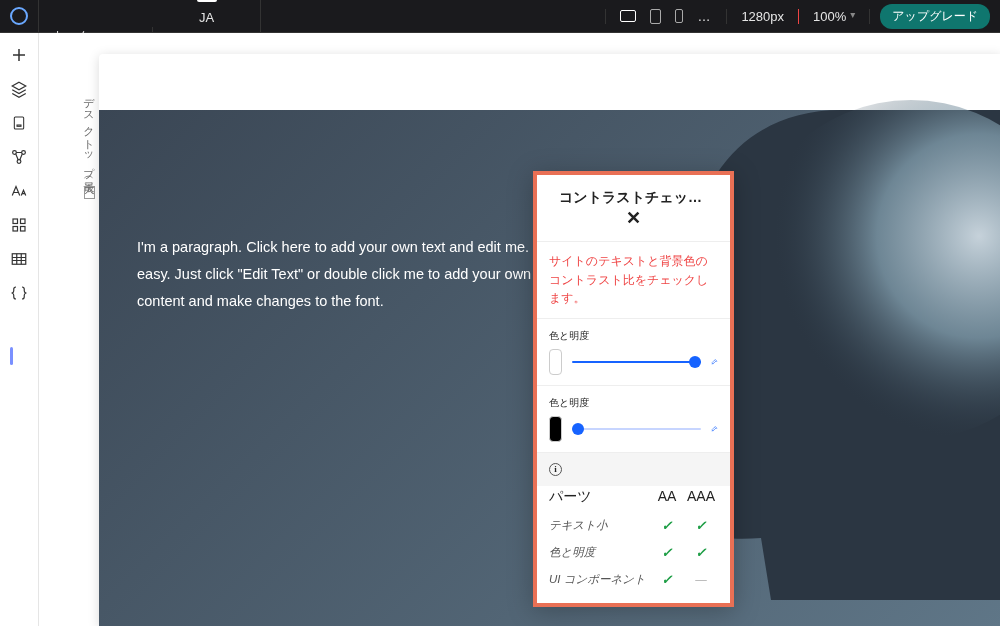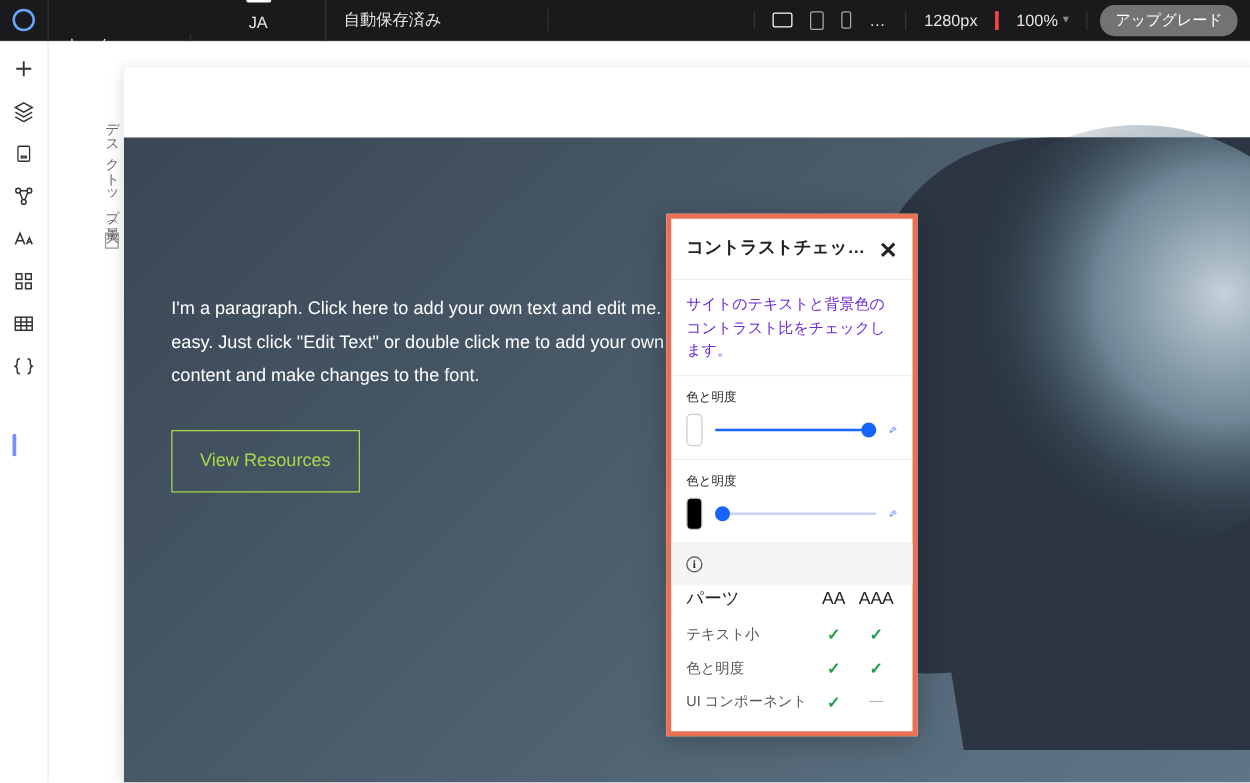--- a/index.html
+++ b/index.html
@@ -14,48 +14,48 @@
 .flag-jp { width: 20px; height: 14px; background: #fff; border-radius: 2px; display: inline-flex; align-items: center; justify-content: center; }
 .flag-jp::after { content: ""; width: 8px; height: 8px; background: #d30000; border-radius: 50%; display: block; }
 .tb-autosave { padding: 0 14px; border-right: 1px solid #333; width: 178px; }
 .tb-spacer { flex: 1; }
 .tb-devices { display: flex; align-items: center; gap: 14px; padding: 0 14px; border-left: 1px solid #333; border-right: 1px solid #333; }
 .device-icon { width: 16px; height: 12px; border: 1.3px solid #aaa; border-radius: 2px; cursor: pointer; }
 .device-icon.tablet { width: 11px; height: 15px; }
 .device-icon.phone { width: 8px; height: 14px; }
 .device-icon.active { border-color: #fff; }
 .tb-more { cursor: pointer; letter-spacing: 2px; }
-.tb-width { padding: 0 14px; border-right: 3px solid #ef4444; cursor: pointer; }
+.tb-width { padding: 0 14px; border-right: 1px solid #ef4444; cursor: pointer; }
 .tb-zoom { padding: 0 14px; border-right: 1px solid #333; display: flex; align-items: flex-start; gap: 4px; cursor: pointer; }
-.tb-upgrade { margin: 0 10px; background: #737373; color: #fff; padding: 4px 12px; border-radius: 12px; font-size: 12px; cursor: pointer; border: none; }
+.tb-upgrade { margin: 0 10px; background: #0f766e; color: #fff; padding: 4px 12px; border-radius: 12px; font-size: 12px; cursor: pointer; border: none; }
 .chev { font-size: 10px; color: #888; }
 
 
 .leftrail { position: absolute; left: 0; top: 33px; bottom: 0; width: 39px; background: #fff; border-right: 1px solid #e5e5e5; display: flex; flex-direction: column; align-items: center; gap: 14px; padding-top: 12px; }
 .lr-icon { width: 20px; height: 20px; color: #333; cursor: pointer; display: flex; align-items: center; justify-content: center; }
 
 
 .stage { position: absolute; left: 39px; top: 33px; right: 0; bottom: 0; background: #fff; }
 .device-label { position: absolute; left: 42px; top: 58px; writing-mode: vertical-rl; font-size: 11px; color: #6b6b6b; letter-spacing: 1px; }
 .device-label-copy { width: 11px; height: 13px; border: 1px solid #999; margin-top: 6px; display: inline-block; }
 .canvas-doc { position: absolute; left: 60px; top: 21px; right: -1px; bottom: 0; box-shadow: 0 2px 12px rgba(0,0,0,0.15); border-radius: 4px 0 0 0; background: #fff; overflow: hidden; }
 .hero { position: absolute; left: 0; top: 56px; right: 0; bottom: -1px; background: linear-gradient(135deg, #3a4654 0%, #5f7687 100%); }
 .head-silhouette { position: absolute; right: -40px; top: -10px; width: 430px; height: 540px; }
 .para { position: absolute; left: 38px; top: 124px; width: 430px; color: #fff; font-size: 14.5px; line-height: 1.85; }
 .view-btn { position: absolute; left: 38px; top: 234px; border: 1.5px solid #a8d94b; color: #a8d94b; padding: 16px 22px; font-size: 14.5px; cursor: pointer; }
 .page-marker { position: absolute; left: -29px; top: 314px; width: 3px; height: 18px; background: #7a90ff; border-radius: 2px; }
 
 
 .cc-panel { position: absolute; left: 494px; top: 138px; width: 201px; background: #fff; border: 4px solid #e97055; box-shadow: 0 4px 24px rgba(0,0,0,0.25); font-size: 12.5px; color: #222; }
 .cc-panel-inner { padding: 0; }
-.cc-head { display: flex; align-items: flex-start; justify-content: space-between; padding: 14px 12px 12px 12px; border-bottom: 1px solid #eee; }
+.cc-head { display: flex; align-items: center; justify-content: space-between; padding: 14px 12px 12px 12px; border-bottom: 1px solid #eee; flex-direction: column; }
 .cc-title { font-size: 14px; font-weight: 600; white-space: nowrap; overflow: hidden; text-overflow: ellipsis; flex: 1; margin-right: 6px; }
 .cc-close { font-size: 18px; font-weight: 700; cursor: pointer; }
 .cc-sec { padding: 10px 12px; border-bottom: 1px solid #eee; }
-.cc-desc { font-size: 12px; line-height: 1.55; color: #6d28d9; }
+.cc-desc { font-size: 12px; line-height: 1.55; color: #ef4444; }
 .cc-label { font-size: 10px; margin-bottom: 6px; }
 .cc-row { display: flex; align-items: center; gap: 10px; }
 .cc-swatch { width: 28px; height: 26px; border: 1px solid #ccc; border-radius: 4px; }
 .cc-slider-wrap { flex: 1; height: 24px; display: flex; align-items: center; }
 .cc-slider { flex: 1; height: 16px; -webkit-appearance: none; appearance: none; background: transparent; }
 .cc-slider::-webkit-slider-runnable-track { height: 2px; background: #c7d5ff; border-radius: 2px; }
 .cc-slider::-moz-range-track { height: 2px; background: #c7d5ff; border-radius: 2px; }
 .cc-slider::-webkit-slider-thumb { -webkit-appearance: none; width: 12px; height: 12px; background: #1663ff; border-radius: 50%; margin-top: -5px; }
 .cc-slider::-moz-range-thumb { width: 12px; height: 12px; background: #1663ff; border-radius: 50%; border: none; }
 .cc-slider.filled::-webkit-slider-runnable-track { background: linear-gradient(to right, #1663ff 0%, #1663ff 100%); }
@@ -63,41 +63,40 @@
 .cc-eyedrop { width: 16px; height: 16px; cursor: pointer; color: #1663ff; }
 .cc-wcag { background: #f5f5f5; padding: 10px 12px; font-size: 11.5px; font-weight: 600; display: flex; align-items: center; gap: 6px; }
 .cc-info { width: 13px; height: 13px; border: 1.3px solid #555; border-radius: 50%; display: inline-flex; align-items: center; justify-content: center; font-size: 9px; font-family: serif; }
 .cc-result { padding: 12px 12px 8px 12px; display: flex; align-items: center; gap: 10px; }
 .cc-ratio { font-size: 20px; font-weight: 700; }
 .cc-pass { background: #d6ecd0; color: #3a5f2f; font-size: 11px; padding: 2px 6px; border-radius: 2px; }
 .cc-tbl { padding: 2px 12px 10px 12px; }
 .cc-th { display: flex; font-size: 14px; font-weight: 400; padding-bottom: 6px; justify-content: space-between; }
 .cc-th .grow, .cc-tr .grow { flex: 1; }
 .cc-th .col, .cc-tr .col { width: 34px; text-align: center; }
-.cc-tr { display: flex; font-size: 11.5px; color: #555; padding: 6px 0; align-items: center; }
+.cc-tr { display: flex; font-size: 11.5px; color: #555; padding: 6px 0; align-items: center; font-style: italic; }
 .cc-check { color: #1e9e46; font-weight: 900; font-size: 13px; }
 .cc-dash { color: #aaa; }
 </style>
 </head>
 <body>
 
 <div class="topbar">
   <div class="tb-logo">
       <div class="tb-logo-inner"></div>
     </div>
   <div class="tb-home">
     <span>ホーム</span>
     <span class="chev">▾</span>
   </div>
   <div class="tb-lang">
     <span class="flag-jp"></span>
     <span>JA</span>
     <span class="chev">▾</span>
   </div>
-  <div class="tb-autosave">自動保存済み</div>
 
   <div class="tb-spacer"></div>
 
   <div class="tb-devices">
     <div class="device-icon active"></div>
     <div class="device-icon tablet"></div>
     <div class="device-icon phone"></div>
     <div class="tb-more">…</div>
   </div>
   <div class="tb-width">1280px</div>
@@ -173,21 +172,20 @@
           <radialGradient id="rg" cx="70%" cy="40%" r="60%">
             <stop offset="0%" stop-color="#d7e3eb" stop-opacity="0.9"></stop>
             <stop offset="50%" stop-color="#8aa8b8" stop-opacity="0.7"></stop>
             <stop offset="100%" stop-color="#2f3e4c" stop-opacity="0"></stop>
           </radialGradient>
         </defs>
         <path d="M230,10 C150,10 95,60 80,140 C70,190 60,245 40,290 C30,310 35,320 55,322 L72,326 C72,340 60,380 72,410 C84,440 120,440 150,438 L160,500 L430,500 L430,10 Z" fill="#2b3642"></path>
         <circle cx="300" cy="170" r="170" fill="url(#rg)"></circle>
       </svg>
       <div class="para">I'm a paragraph. Click here to add your own text and edit me. It's easy. Just click "Edit Text" or double click me to add your own content and make changes to the font.</div>
-      <div class="view-btn">View Resources</div>
     </div>
   </div>
 
   <div class="cc-panel">
     <div class="cc-panel-inner">
       <div class="cc-head">
         <div class="cc-title">コントラストチェッ…</div>
         <div class="cc-close">✕</div>
       </div>
       <div class="cc-sec">

